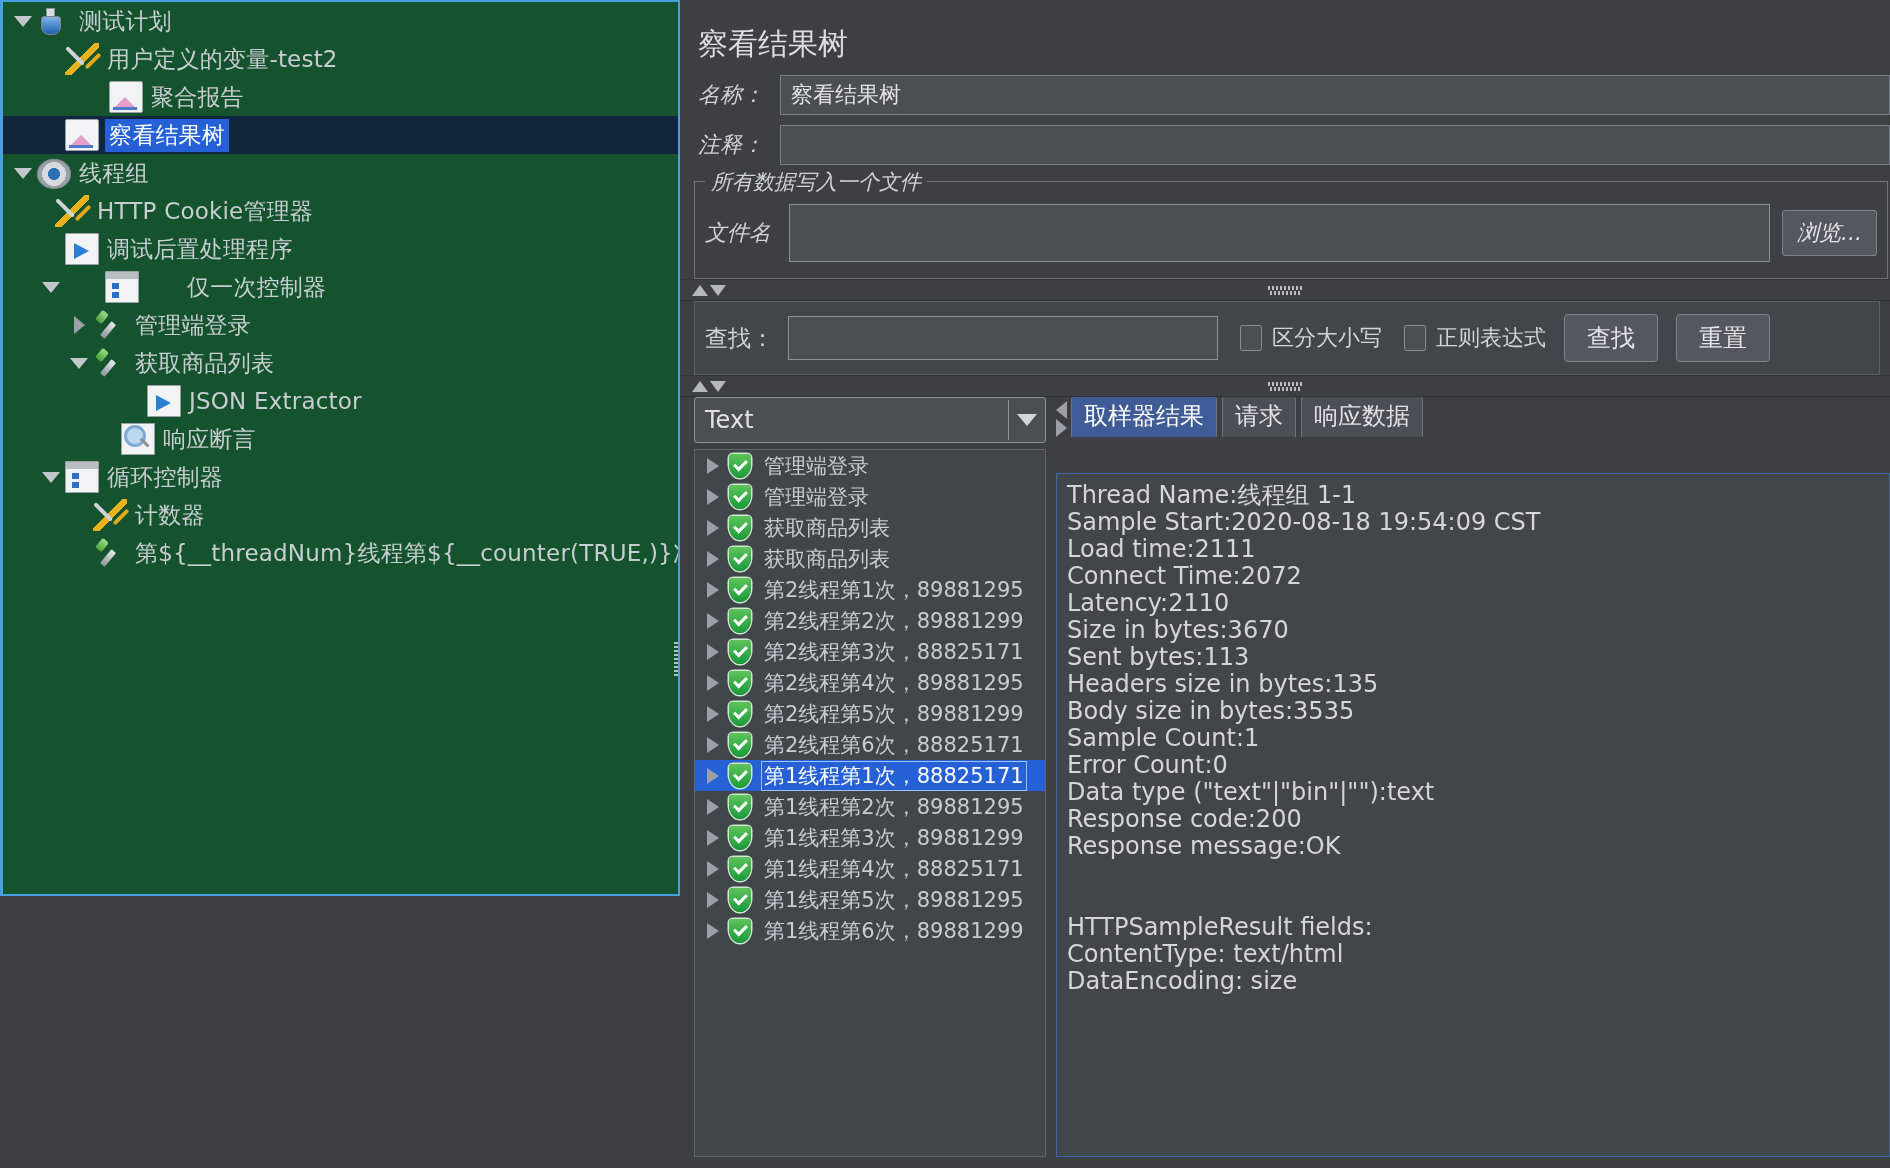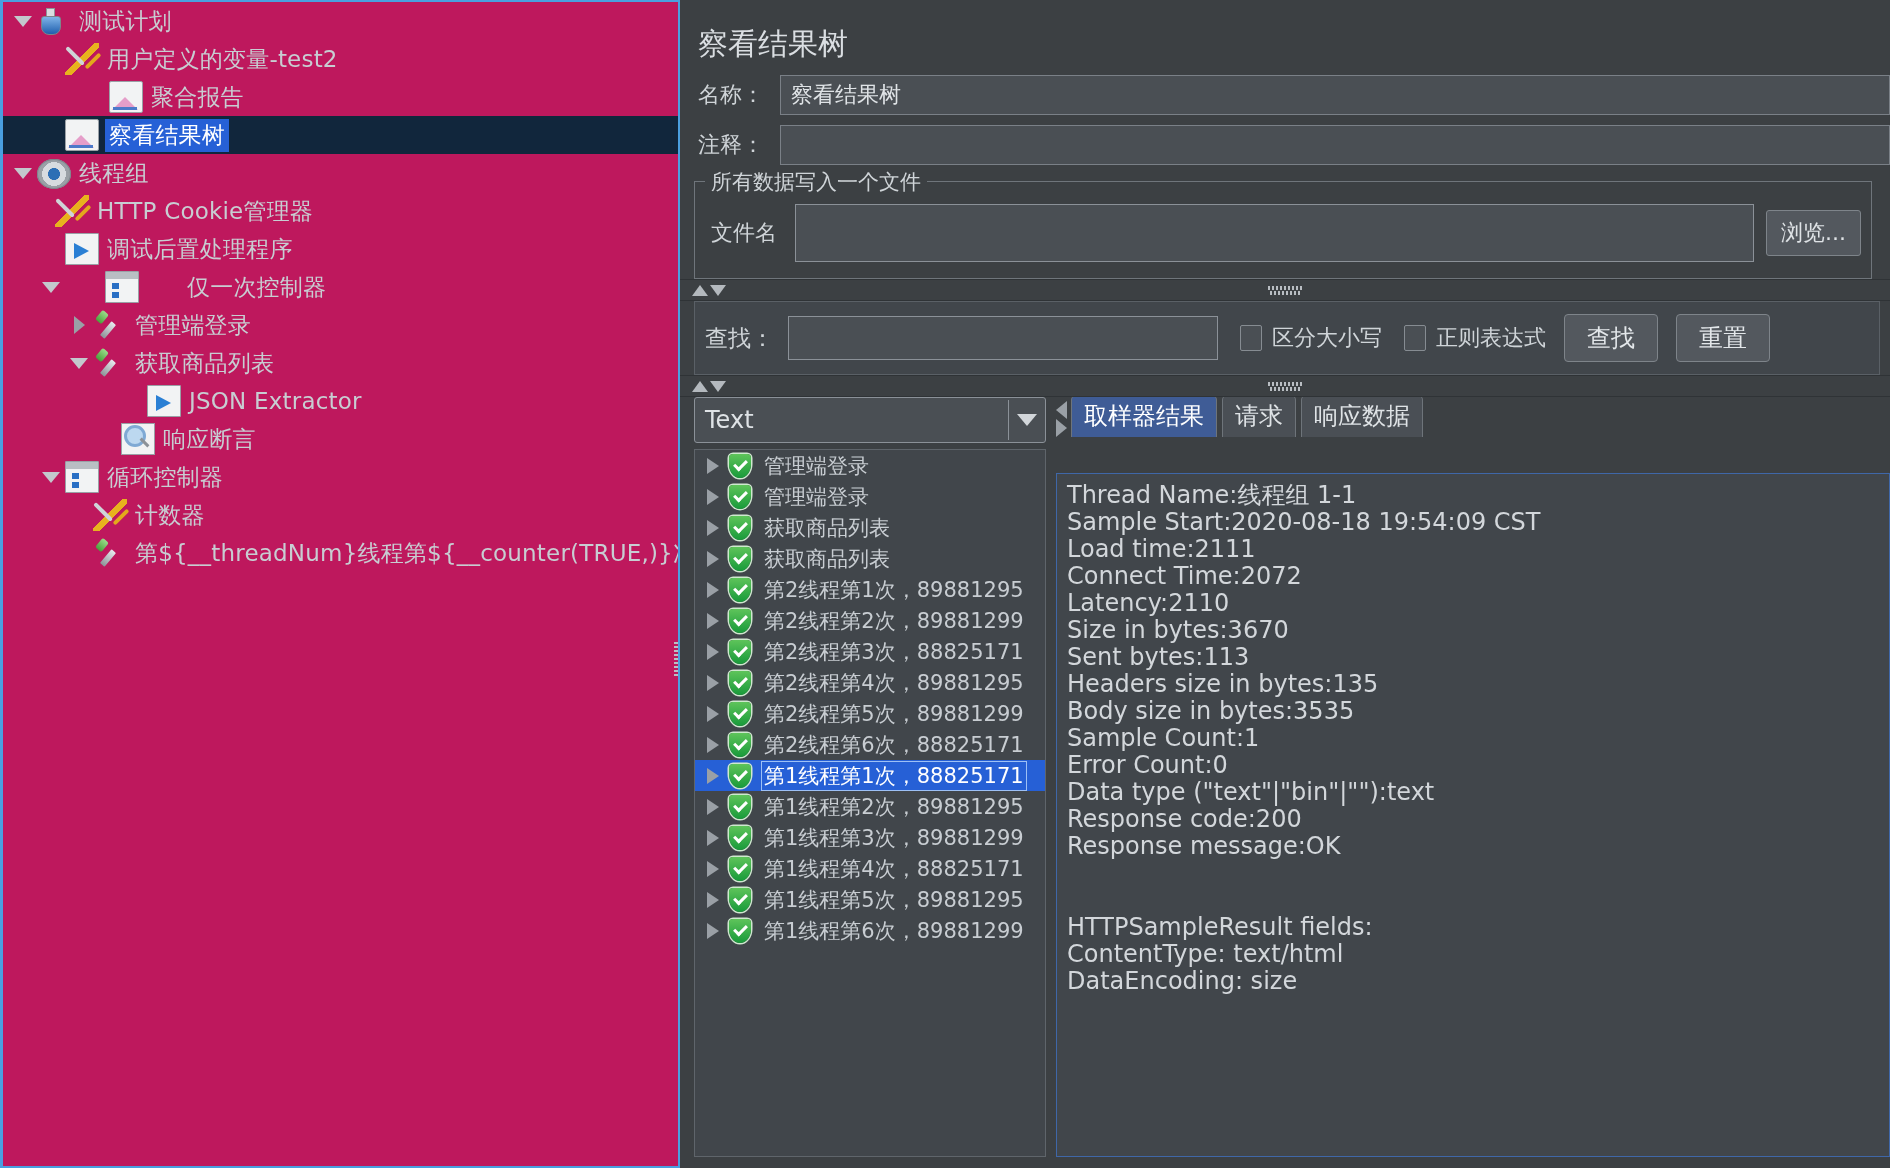--- a/index.html
+++ b/index.html
@@ -6,22 +6,22 @@
   html, body {
     width: 1890px; height: 1168px;
     background: #3c4043;
     font-family: "DejaVu Sans", "Liberation Sans", sans-serif;
     overflow: hidden;
   }
   #app { position: relative; width: 1890px; height: 1168px; display: flex; background:#3c4043; }
 
   
   #tree-panel {
-    width: 680px; height: 1168px;
-    background: #be185d;
+    width: 680px; height: 896px;
+    background: #14532d;
     border: 2px solid #4a9fe0;
     border-left: 3px solid #4a9fe0;
     border-top: 2px solid #4a9fe0;
     position: relative;
     overflow: hidden;
     flex: 0 0 680px;
   }
   .tree-row {
     display: flex; align-items: center;
     height: 38px;
@@ -60,31 +60,32 @@
   .ic-pipette::before{content:"";position:absolute;left:5px;top:2px;width:8px;height:12px;background:linear-gradient(#9bdc8a,#4aa03a);transform:rotate(40deg);border-radius:2px;}
   .ic-pipette::after{content:"";position:absolute;left:12px;top:12px;width:6px;height:18px;background:linear-gradient(#e7ebee,#8d9398);transform:rotate(40deg);border-radius:1px;}
   .ic-magnifier{background:#f2f3f4;border:1px solid #9aa0a6;}
   .ic-magnifier::before{content:"";position:absolute;left:2px;top:1px;width:16px;height:16px;border:3px solid #7fa9d4;border-radius:50%;background:#bcd8f0;}
   .ic-magnifier::after{content:"";position:absolute;left:17px;top:17px;width:11px;height:3px;background:#8c9298;transform:rotate(45deg);}
 
   
   #main-panel { flex:1; height:1168px; background:#3c4043; position:relative; overflow:hidden; }
   #panel-title { color:#dadee2; font-size:30px; padding:24px 0 0 18px; }
   .form-row { display:flex; align-items:center; padding: 10px 0 0 18px; }
-  .form-label { color:#cfd4d8; font-size:22px; width:82px; flex:0 0 82px; }
+  .form-label { color:#cfd4d8; font-size:22px; width:82px; flex:0 0 82px;font-style:italic; }
   .txtfield {
     background:#4a4f54; border:1px solid #7a8087; height:40px;
     flex:1; margin-right:0; color:#dfe3e6; font-size:22px;
     display:flex; align-items:center; padding-left:10px;
   }
 
   
   .group-box {
-    margin: 16px 18px 0 14px; border:1px solid #6f757b; position:relative;
-    padding: 22px 10px 16px 16px;
+    margin: 16px 2px 0 14px; border:1px solid #6f757b; position:relative;
+    padding: 22px 10px 16px 10px;
+    font-style: italic;
   }
   .group-legend {
     position:absolute; top:-14px; left:10px; background:#3c4043;
     padding:0 6px; color:#cfd4d8; font-size:21px;
   }
   .file-row { display:flex; align-items:center; }
   .file-label { color:#cfd4d8; font-size:22px; width:84px; flex:0 0 84px; }
   .file-input { background:#4a4f54; border:1px solid #8b9198; height:58px; flex:1; }
   .btn {
     background:#53585e; border:1px solid #7e848a; border-radius:3px;

